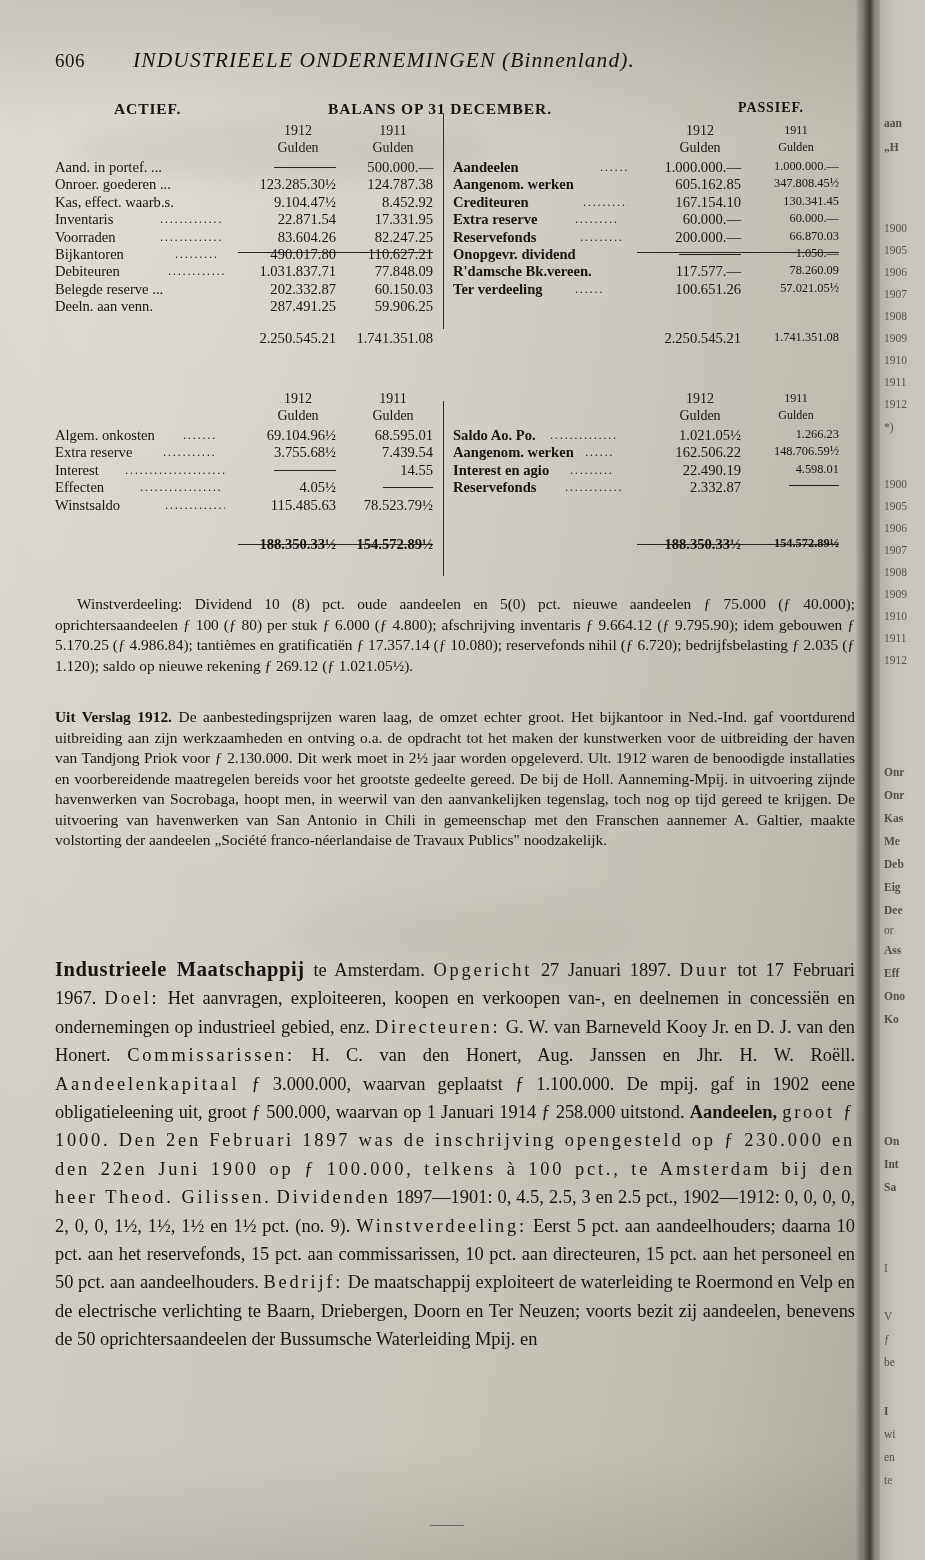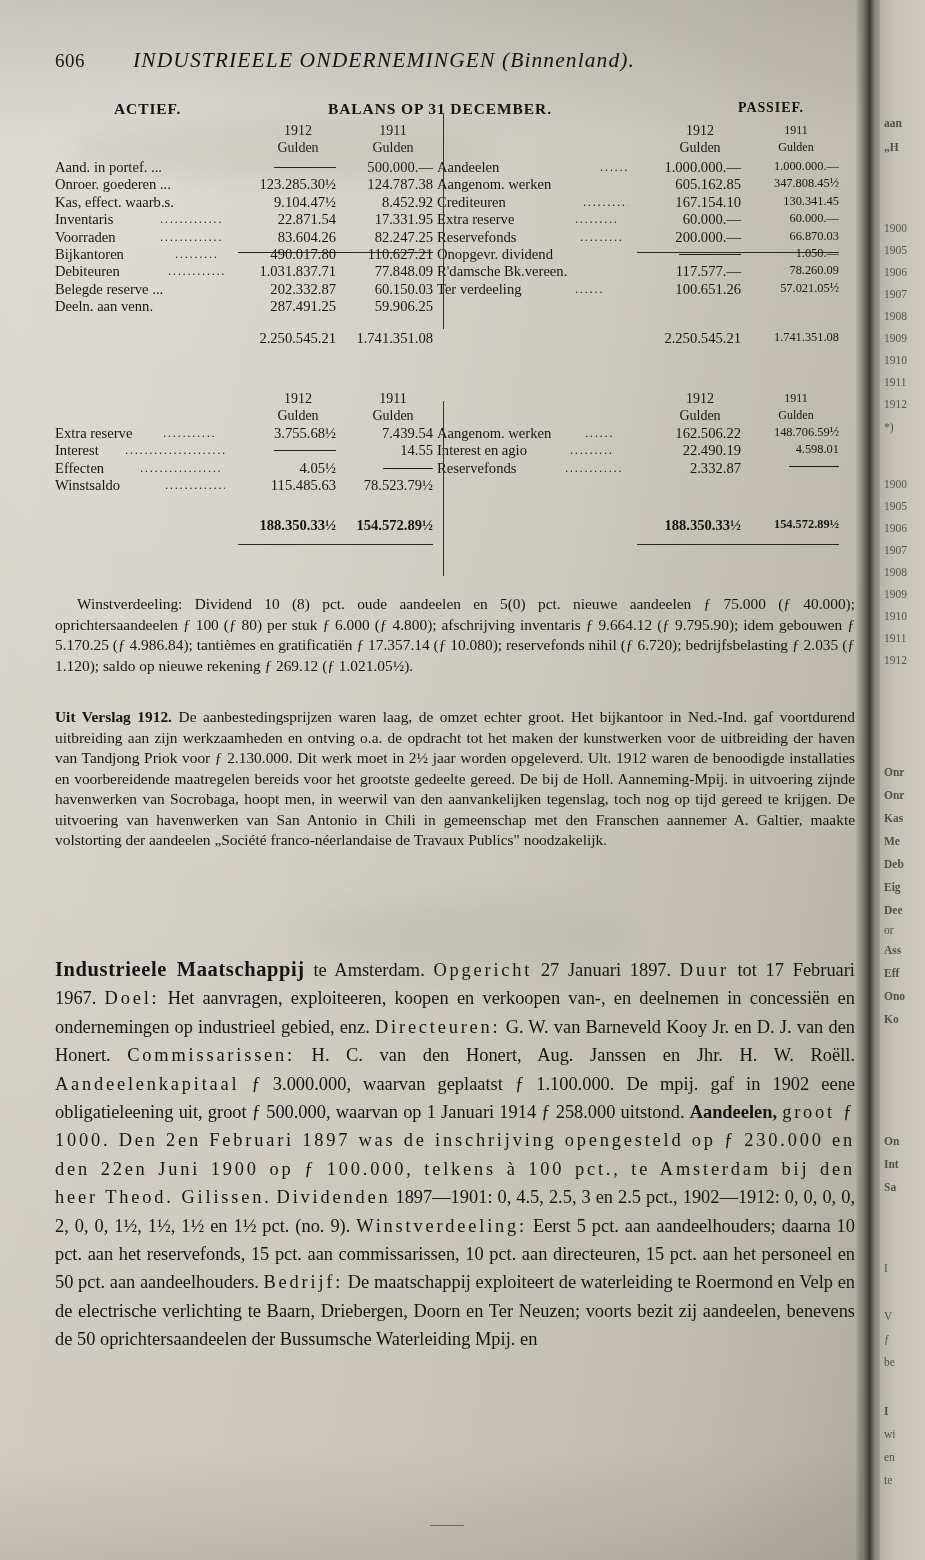--- a/index.html
+++ b/index.html
@@ -133,21 +133,21 @@
     position: absolute;
     text-align: right;
     white-space: nowrap;
   }
   .v-l1 { left: 175px; width: 106px; }
   .v-l2 { left: 288px; width: 90px; }
   .v-r1 { left: 574px; width: 112px; }
   .v-r2 { left: 690px; width: 94px; font-size: 12.4px; }
 
   .lbl-l { left: 0px; }
-  .lbl-r { left: 382px; }
+  .lbl-r { left: 398px; font-weight: bold; }
 
   
   .dash {
     display: inline-block;
     border-bottom: 1.6px solid #211e18;
     width: 62px;
     vertical-align: 4px;
   }
   .dash-sm { width: 50px; }
 
@@ -344,20 +344,30 @@
         <span class="c-r1">1912</span>
         <span class="c-r2 small11">1911</span>
       </div>
       <div class="curr-row">
         <span class="c-l1">Gulden</span>
         <span class="c-l2">Gulden</span>
         <span class="c-r1">Gulden</span>
         <span class="c-r2 small11">Gulden</span>
       </div>
 
+      <div class="line" style="margin-top:2px;">
+        <span class="lbl lbl-l">Algem. onkosten</span>
+        <span class="dots" style="left:128px;width:42px;">.......</span>
+        <span class="v v-l1">69.104.96½</span>
+        <span class="v v-l2">68.595.01</span>
+        <span class="lbl lbl-r">Saldo Ao. Po.</span>
+        <span class="dots" style="left:495px;width:72px;">..............</span>
+        <span class="v v-r1">1.021.05½</span>
+        <span class="v v-r2">1.266.23</span>
+      </div>
 
       <div class="line">
         <span class="lbl lbl-l">Extra reserve</span>
         <span class="dots" style="left:108px;width:62px;">...........</span>
         <span class="v v-l1">3.755.68½</span>
         <span class="v v-l2">7.439.54</span>
         <span class="lbl lbl-r">Aangenom. werken</span>
         <span class="dots" style="left:530px;width:38px;">......</span>
         <span class="v v-r1">162.506.22</span>
         <span class="v v-r2">148.706.59½</span>

